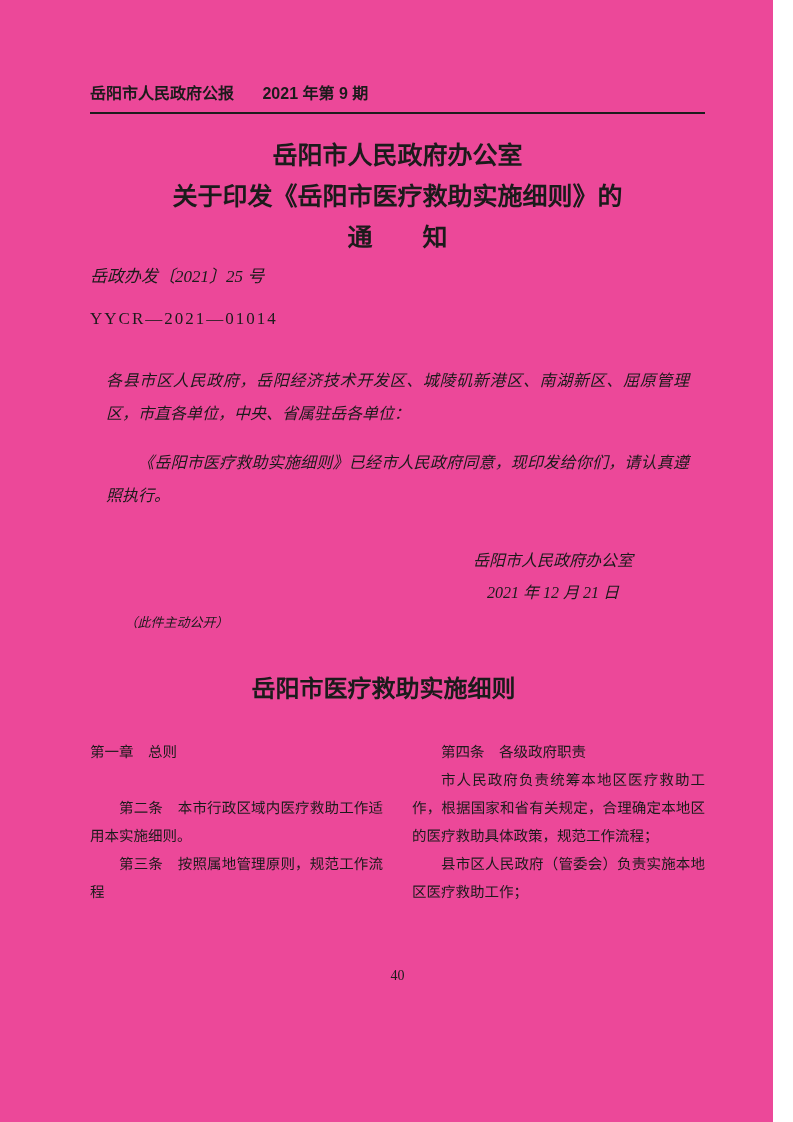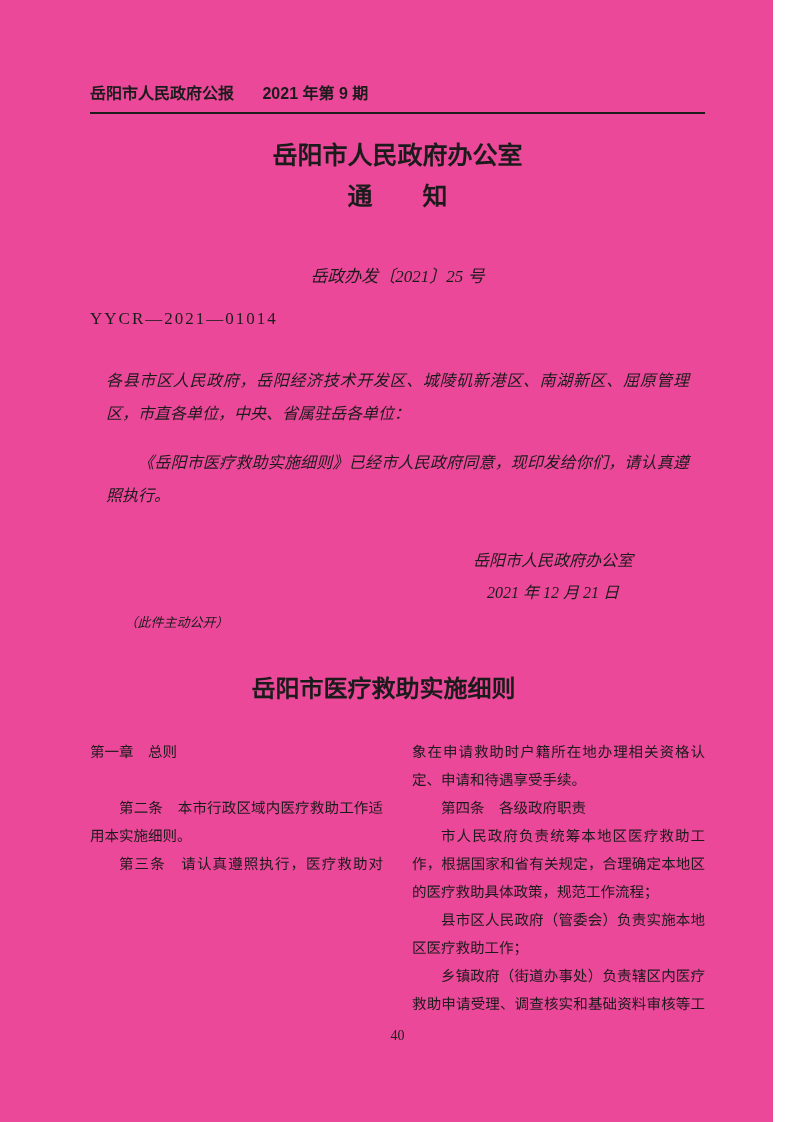--- a/index.html
+++ b/index.html
@@ -38,21 +38,21 @@
     line-height: 41px;
   }
 
   
   .kai { font-style: italic; }
 
   .doc-no {
     position: absolute;
     left: 90px; top: 263px;
     width: 615px;
-    text-align: center;
+    text-align: left;
     font-size: 17px;
     line-height: 28px;
   }
   .index-code {
     position: absolute;
     left: 90px; top: 305px;
     width: 615px;
     text-align: left;
     font-size: 17px;
     letter-spacing: 2px;
@@ -113,39 +113,40 @@
     text-align: justify;
   }
   .col p { margin: 0; text-indent: 2em; }
   .chapter {
     margin-bottom: 28px; 
   }
   .fill { text-align-last: justify; }
 
   .page-no {
     position: absolute;
-    left: 90px; top: 1026px;
+    left: 90px; top: 966px;
     width: 615px;
     text-align: center;
     font-size: 14px;
     line-height: 20px;
   }
 </style>
 </head>
 <body>
 
 <div class="page">
 
   <div class="header">
     <span class="g-title">岳阳市人民政府公报</span>
     <span class="g-issue">2021 年第 9 期</span>
   </div>
 
   <div class="doc-title">
     <div>岳阳市人民政府办公室</div>
+    <div>关于印发《岳阳市医疗救助实施细则》的</div>
     <div>通　　知</div>
   </div>
 
   <div class="doc-no kai">岳政办发〔2021〕25 号</div>
 
   <div class="index-code">YYCR—2021—01014</div>
 
   <div class="notice-body kai">
     <p class="no-indent">各县市区人民政府，岳阳经济技术开发区、城陵矶新港区、南湖新区、屈原管理区，市直各单位，中央、省属驻岳各单位：</p>
     <p>《岳阳市医疗救助实施细则》已经市人民政府同意，现印发给你们，请认真遵照执行。</p>
@@ -157,26 +158,24 @@
   </div>
 
   <div class="disclosure kai">（此件主动公开）</div>
 
   <div class="reg-title">岳阳市医疗救助实施细则</div>
 
   <div class="columns">
     <div class="col">
       <div class="chapter">第一章　总则</div>
       <p class="art">第二条　本市行政区域内医疗救助工作适用本实施细则。</p>
-      <p class="art fill">第三条　请认真遵照执行，医疗救助对</p>
+      <p class="art fill">第三条　按照属地管理原则，规范工作流程</p>
     </div>
     <div class="col">
-      <p class="art no-indent">象在申请救助时户籍所在地办理相关资格认定、申请和待遇享受手续。</p>
       <p class="art">第四条　各级政府职责</p>
       <p class="art">市人民政府负责统筹本地区医疗救助工作，根据国家和省有关规定，合理确定本地区的医疗救助具体政策，规范工作流程；</p>
       <p class="art">县市区人民政府（管委会）负责实施本地区医疗救助工作；</p>
-      <p class="art fill">乡镇政府（街道办事处）负责辖区内医疗救助申请受理、调查核实和基础资料审核等工</p>
     </div>
   </div>
 
   <div class="page-no">40</div>
 
 </div>
 
 </body></html>

